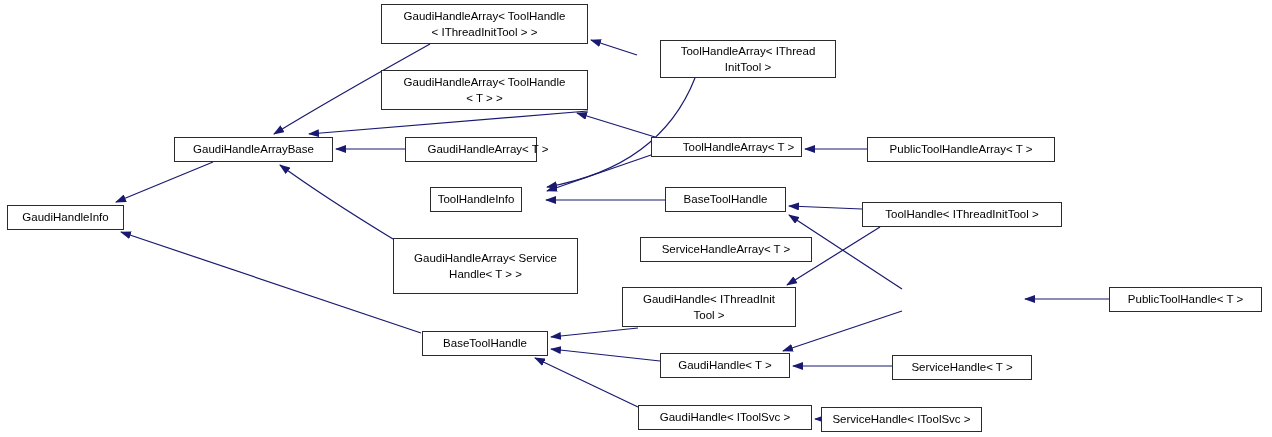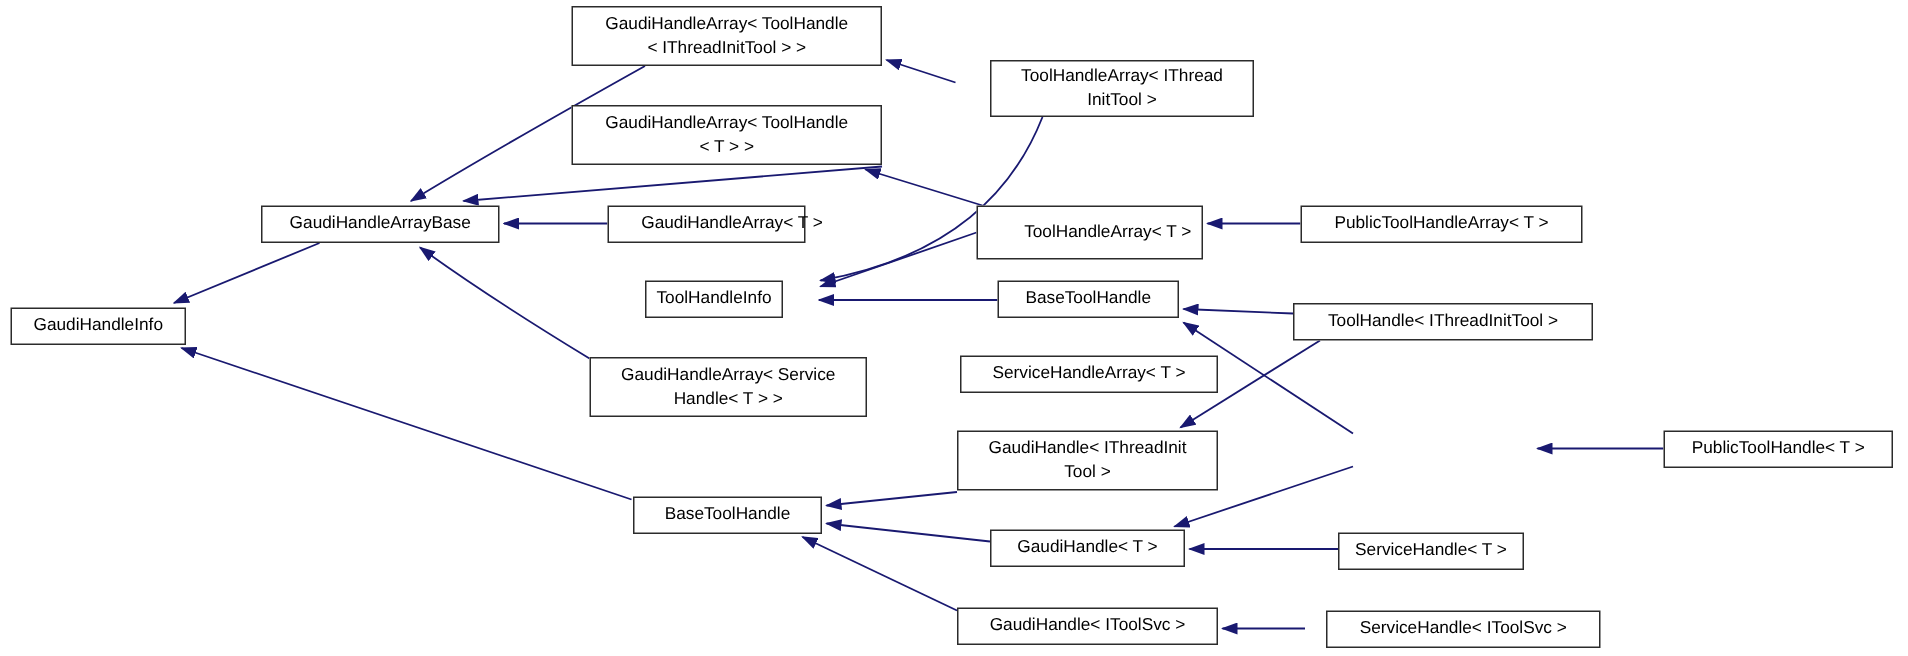--- a/index.html
+++ b/index.html
@@ -88,60 +88,60 @@
     <div class="node" style="left: 381px; top: 70px; width: 207px; height: 40px;">
       <span>GaudiHandleArray&lt; ToolHandle</span>
       <span>&lt; T &gt; &gt;</span>
     </div>
     <div class="node" style="left: 174px; top: 137px; width: 159px; height: 25px;">
       <span>GaudiHandleArrayBase</span>
     </div>
     <div class="node" style="left: 405px; top: 137px; width: 132px; height: 25px; padding-left: 34px;">
       <span>GaudiHandleArray&lt; T &gt;</span>
     </div>
-    <div class="node" style="left: 651px; top: 137px; width: 151px; height: 36px; padding-left: 24px;">
+    <div class="node" style="left: 651px; top: 137px; width: 151px; height: 20px; padding-left: 24px;">
       <span>ToolHandleArray&lt; T &gt;</span>
     </div>
     <div class="node" style="left: 867px; top: 137px; width: 188px; height: 25px;">
       <span>PublicToolHandleArray&lt; T &gt;</span>
     </div>
     <div class="node" style="left: 430px; top: 187px; width: 92px; height: 25px;">
       <span>ToolHandleInfo</span>
     </div>
     <div class="node" style="left: 665px; top: 187px; width: 121px; height: 25px;">
       <span>BaseToolHandle</span>
     </div>
     <div class="node" style="left: 862px; top: 202px; width: 200px; height: 25px;">
       <span>ToolHandle&lt; IThreadInitTool &gt;</span>
     </div>
     <div class="node" style="left: 7px; top: 205px; width: 117px; height: 25px;">
       <span>GaudiHandleInfo</span>
     </div>
-    <div class="node" style="left: 393px; top: 238px; width: 185px; height: 40px;">
+    <div class="node" style="left: 393px; top: 238px; width: 185px; height: 56px;">
       <span>GaudiHandleArray&lt; Service</span>
       <span>Handle&lt; T &gt; &gt;</span>
     </div>
     <div class="node" style="left: 640px; top: 237px; width: 172px; height: 25px;">
       <span>ServiceHandleArray&lt; T &gt;</span>
     </div>
-    <div class="node" style="left: 638px; top: 287px; width: 174px; height: 40px;">
+    <div class="node" style="left: 622px; top: 287px; width: 174px; height: 40px;">
       <span>GaudiHandle&lt; IThreadInit</span>
       <span>Tool &gt;</span>
     </div>
     <div class="node" style="left: 1109px; top: 287px; width: 153px; height: 25px;">
       <span>PublicToolHandle&lt; T &gt;</span>
     </div>
     <div class="node" style="left: 422px; top: 331px; width: 126px; height: 25px;">
       <span>BaseToolHandle</span>
     </div>
     <div class="node" style="left: 660px; top: 353px; width: 130px; height: 25px;">
       <span>GaudiHandle&lt; T &gt;</span>
     </div>
-    <div class="node" style="left: 892px; top: 355px; width: 124px; height: 25px;">
+    <div class="node" style="left: 892px; top: 355px; width: 140px; height: 25px;">
       <span>ServiceHandle&lt; T &gt;</span>
     </div>
     <div class="node" style="left: 638px; top: 405px; width: 174px; height: 25px;">
       <span>GaudiHandle&lt; IToolSvc &gt;</span>
     </div>
-    <div class="node" style="left: 884px; top: 407px; width: 183px; height: 25px;">
+    <div class="node" style="left: 821px; top: 407px; width: 161px; height: 25px;">
       <span>ServiceHandle&lt; IToolSvc &gt;</span>
     </div>
   </div>
 
 </body></html>

